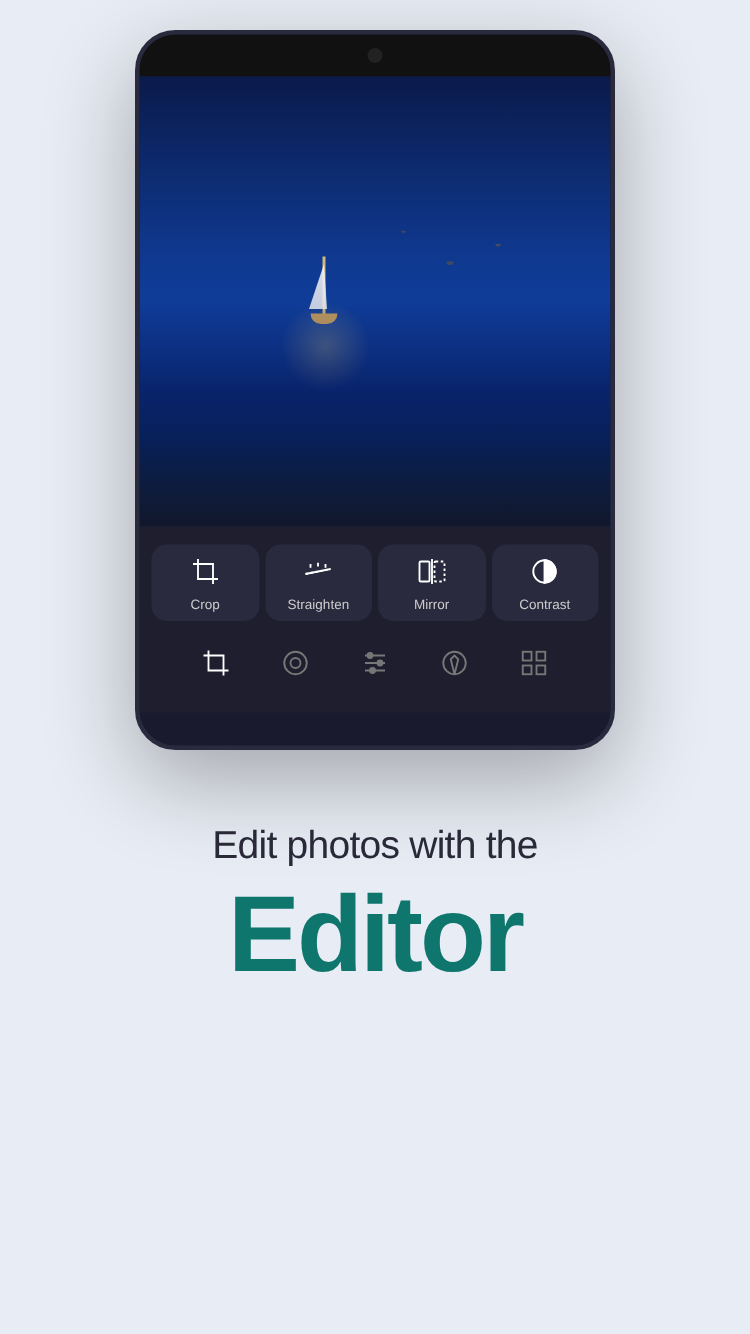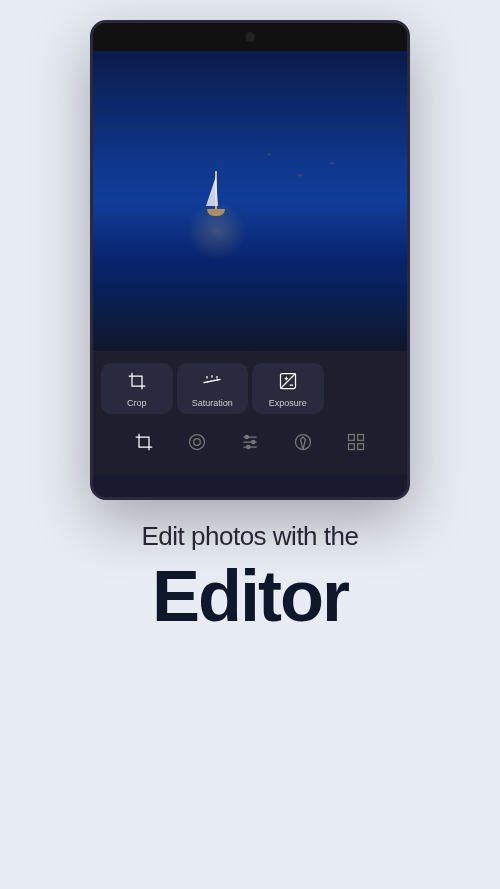--- a/index.html
+++ b/index.html
@@ -20,21 +20,21 @@
     .phone-container {
       position: relative;
       width: 320px;
       margin-top: 20px;
     }
 
     .phone-frame {
       width: 320px;
       height: 480px;
       background: #1a1a2e;
-      border-radius: 16px;
+      border-radius: 27px;
       border: 3px solid #2a2a3e;
       overflow: hidden;
       position: relative;
       box-shadow: 0 20px 60px rgba(0,0,0,0.3);
     }
 
     
     .phone-top {
       height: 28px;
       background: #111;
@@ -183,37 +183,37 @@
       cursor: pointer;
       padding: 4px;
     }
 
     .toolbar-icon.active {
       color: #fff;
     }
 
     
     .text-section {
-      margin-top: 21px;
+      margin-top: 48px;
       text-align: center;
       padding: 0 20px;
     }
 
     .subtitle {
       font-size: 26px;
       font-weight: 400;
       color: #2a2a3a;
       margin-bottom: 8px;
       letter-spacing: -0.5px;
     }
 
     .main-title {
       font-size: 72px;
       font-weight: 800;
-      color: #0f172a;
+      color: #0f766e;
       letter-spacing: -2px;
       line-height: 1;
     }
 
     
     .icon-svg {
       width: 20px;
       height: 20px;
       fill: none;
       stroke: #fff;
@@ -267,37 +267,44 @@
         <div class="tool-item">
           <div class="tool-icon">
             <svg class="icon-svg" viewBox="0 0 24 24">
               <line x1="2" y1="14" x2="22" y2="10" stroke-dasharray="2,2"></line>
               <line x1="2" y1="14" x2="22" y2="10"></line>
               <line x1="12" y1="5" x2="12" y2="8"></line>
               <line x1="6" y1="6" x2="6" y2="9"></line>
               <line x1="18" y1="6" x2="18" y2="9"></line>
             </svg>
           </div>
-          <span class="tool-label">Saturation</span>
-        </div>
-
-
+          <span class="tool-label">Straighten</span>
+        </div>
 
         <div class="tool-item">
           <div class="tool-icon">
             <svg class="icon-svg" viewBox="0 0 24 24">
-              <rect x="3" y="3" width="18" height="18" rx="2"></rect>
-              <line x1="3" y1="21" x2="21" y2="3"></line>
-              <line x1="8" y1="9" x2="12" y2="9"></line>
-              <line x1="10" y1="7" x2="10" y2="11"></line>
-              <line x1="14" y1="17" x2="18" y2="17"></line>
+              <rect x="2" y="4" width="8" height="16" rx="1"></rect>
+              <rect x="14" y="4" width="8" height="16" rx="1" stroke-dasharray="2,2"></rect>
+              <line x1="12" y1="2" x2="12" y2="22"></line>
             </svg>
           </div>
-          <span class="tool-label">Exposure</span>
-        </div>
+          <span class="tool-label">Mirror</span>
+        </div>
+
+        <div class="tool-item">
+          <div class="tool-icon">
+            <svg class="icon-svg" viewBox="0 0 24 24">
+              <circle cx="12" cy="12" r="9"></circle>
+              <path d="M12 3 A9 9 0 0 1 12 21 Z" fill="#fff"></path>
+            </svg>
+          </div>
+          <span class="tool-label">Contrast</span>
+        </div>
+
 
 
 
       </div>
 
       <div class="bottom-toolbar">
         <div class="toolbar-icon active">
           <svg width="20" height="20" viewBox="0 0 24 24" fill="none" stroke="#fff" stroke-width="1.5">
             <polyline points="6,2 6,18 22,18"></polyline>
             <polyline points="2,6 18,6 18,22"></polyline>

